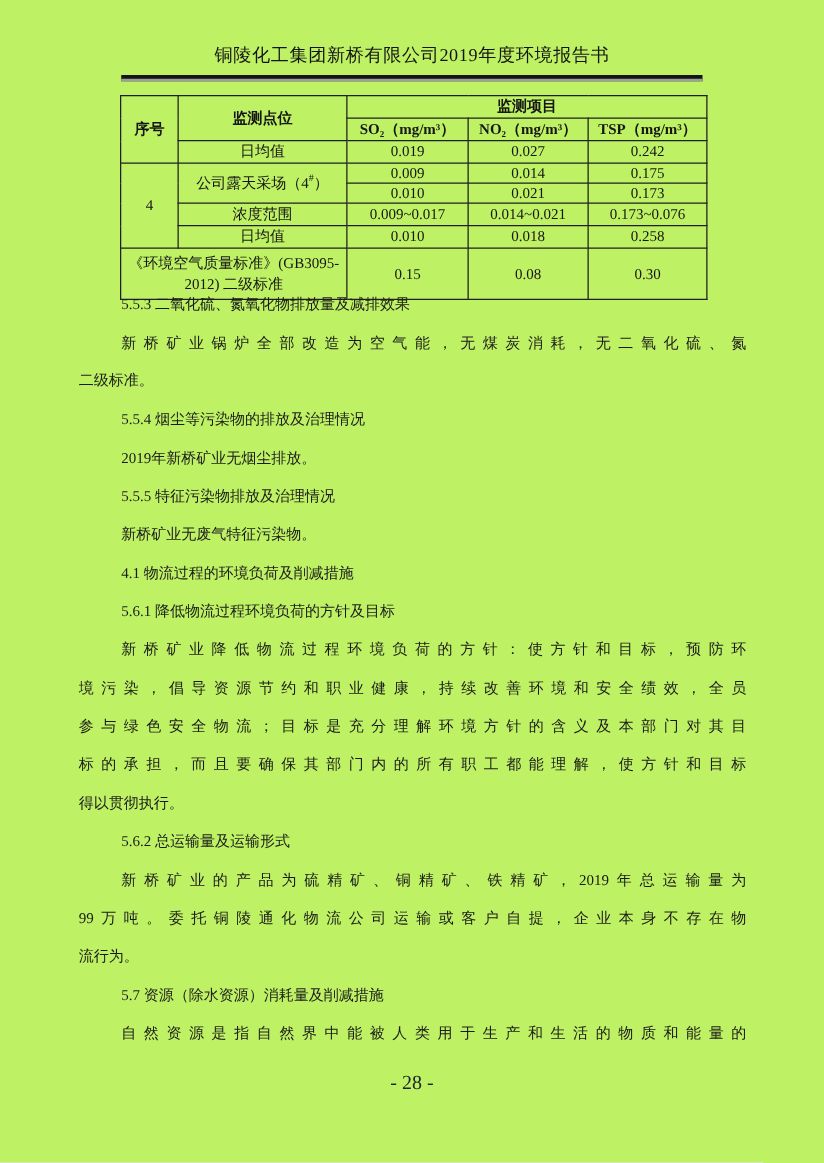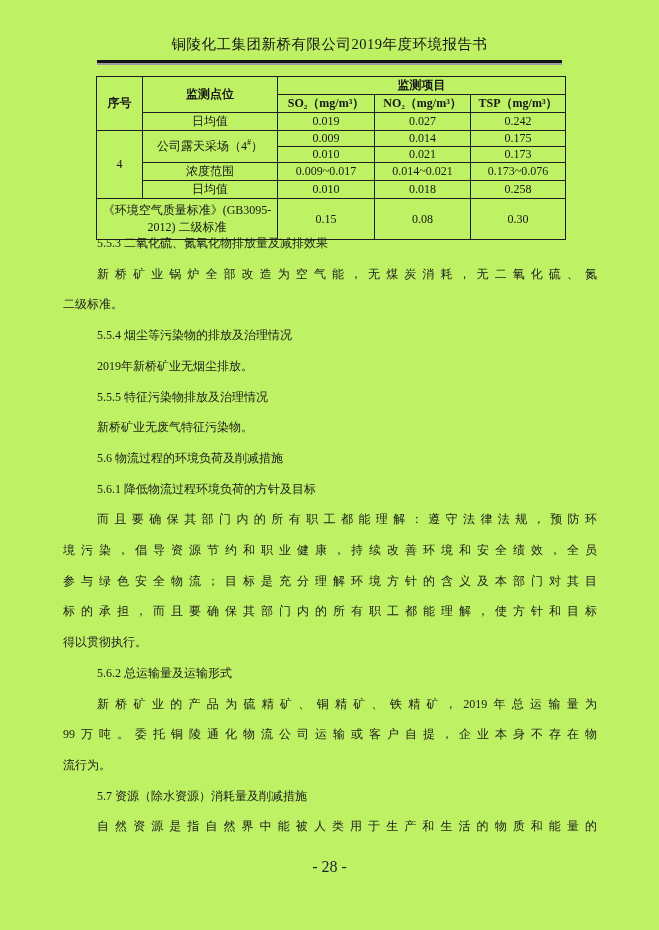--- a/index.html
+++ b/index.html
@@ -134,23 +134,23 @@
   </table>
 
   <div class="body-text" id="body-text">
       <div class="line indent">5.5.3 二氧化硫、氮氧化物排放量及减排效果</div>
       <div class="line indent fill">新桥矿业锅炉全部改造为空气能，无煤炭消耗，无二氧化硫、氮</div>
       <div class="line">二级标准。</div>
       <div class="line indent">5.5.4 烟尘等污染物的排放及治理情况</div>
       <div class="line indent">2019年新桥矿业无烟尘排放。</div>
       <div class="line indent">5.5.5 特征污染物排放及治理情况</div>
       <div class="line indent">新桥矿业无废气特征污染物。</div>
-      <div class="line indent">5.6 物流过程的环境负荷及削减措施</div>
+      <div class="line indent">4.1 物流过程的环境负荷及削减措施</div>
       <div class="line indent">5.6.1 降低物流过程环境负荷的方针及目标</div>
-      <div class="line indent fill">而且要确保其部门内的所有职工都能理解：遵守法律法规，预防环</div>
+      <div class="line indent fill">新桥矿业降低物流过程环境负荷的方针：使方针和目标，预防环</div>
       <div class="line fill">境污染，倡导资源节约和职业健康，持续改善环境和安全绩效，全员</div>
       <div class="line fill">参与绿色安全物流；目标是充分理解环境方针的含义及本部门对其目</div>
       <div class="line fill">标的承担，而且要确保其部门内的所有职工都能理解，使方针和目标</div>
       <div class="line">得以贯彻执行。</div>
       <div class="line indent">5.6.2 总运输量及运输形式</div>
       <div class="line indent fill">新桥矿业的产品为硫精矿、铜精矿、铁精矿，2019年总运输量为</div>
       <div class="line fill">99万吨。委托铜陵通化物流公司运输或客户自提，企业本身不存在物</div>
       <div class="line">流行为。</div>
       <div class="line indent">5.7 资源（除水资源）消耗量及削减措施</div>
       <div class="line indent fill">自然资源是指自然界中能被人类用于生产和生活的物质和能量的</div>

